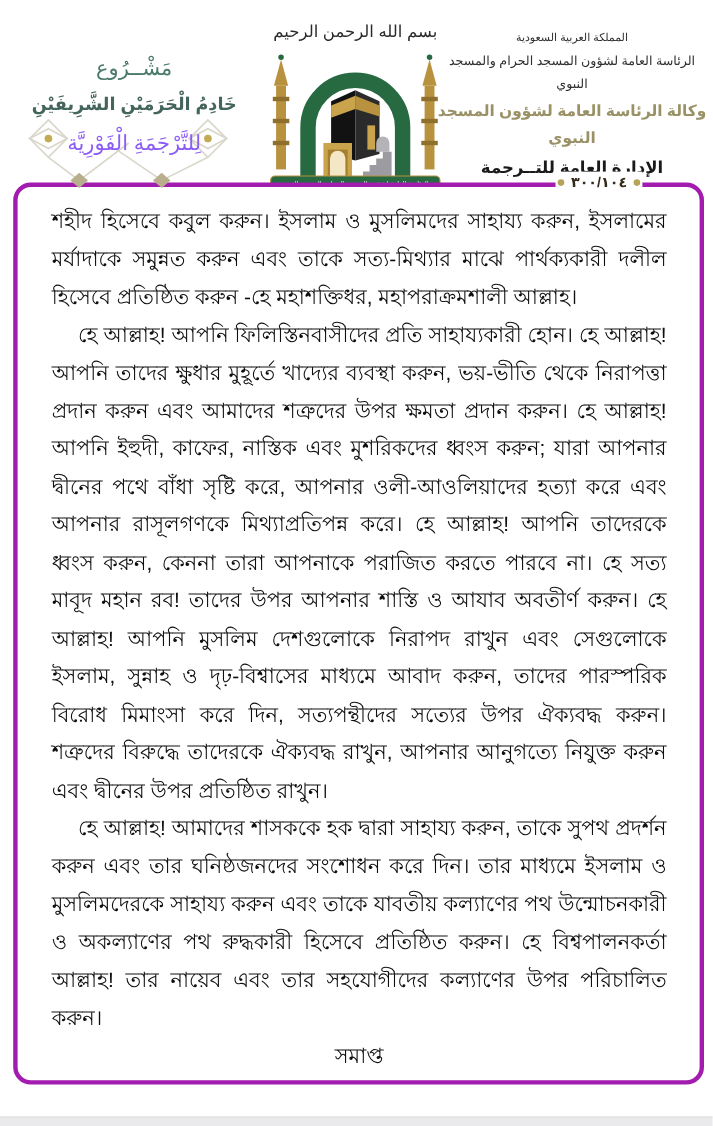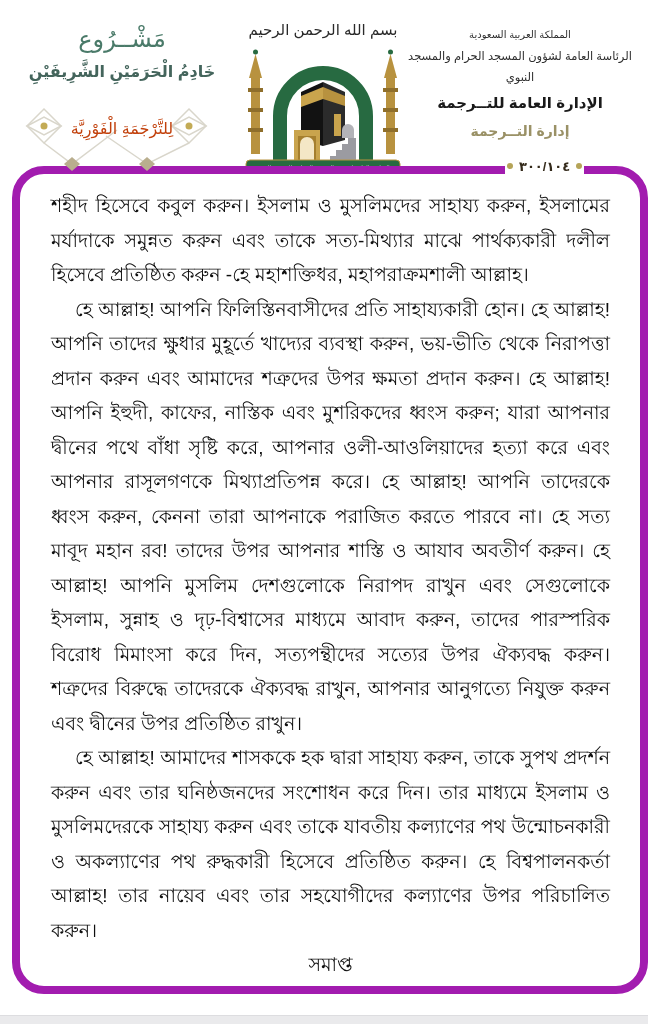--- a/index.html
+++ b/index.html
@@ -1,23 +1,23 @@
 <!DOCTYPE html>
 <html lang="bn"><head>
 <meta charset="utf-8">
 <style>
   html,body{margin:0;padding:0;background:#ffffff;}
   body{font-family:"Liberation Sans","DejaVu Sans",sans-serif;}
   .page{position:relative;width:648px;height:1024px;background:#ffffff;overflow:hidden;}
 
   
   .logo-left{position:absolute;left:16px;top:26px;width:212px;text-align:center;z-index:2;}
-  .logo-line1{font-size:24px;color:#4a7a69;line-height:26px;}
+  .logo-line1{font-size:19px;color:#4a7a69;line-height:26px;margin-top:24px;}
   .logo-line2{font-size:16px;font-weight:bold;color:#44655c;line-height:40px;letter-spacing:1px;}
-  .logo-line3{font-size:16px;color:#c2410c;line-height:30px;margin-top:22px;}
+  .logo-line3{font-size:19px;color:#8b5cf6;line-height:30px;}
   .logo-pattern{position:absolute;left:14px;top:96px;z-index:1;}
 
   
   .emblem{position:absolute;left:238px;top:18px;width:170px;text-align:center;}
   .bismillah{font-size:15px;color:#2a2a2a;line-height:24px;white-space:nowrap;}
   .emblem-art{position:relative;width:170px;height:132px;margin-top:2px;}
   .emblem-banner-text{position:absolute;left:12px;bottom:1px;width:146px;height:14px;
       font-size:6px;color:#ffffff;line-height:14px;overflow:hidden;white-space:nowrap;text-align:center;}
 
   
@@ -29,21 +29,21 @@
   .org-line5{font-size:14px;color:#9a9166;font-weight:bold;line-height:26px;}
 
   
   .ref-badge{position:absolute;top:156px;left:505px;height:20px;z-index:3;background:#ffffff;
       display:flex;align-items:center;gap:6px;padding:0 2px;}
   .gold-dot{width:6px;height:6px;border-radius:50%;background:#b5a458;flex:0 0 auto;}
   .ref-number{font-size:13px;color:#33291a;font-weight:bold;letter-spacing:1px;}
 
   
   .doc-box{position:absolute;left:12px;top:166px;width:620px;height:812px;
-      border:8px solid #a21caf;border-radius:32px;background:#ffffff;z-index:0;}
+      border:4px solid #a21caf;border-radius:16px;background:#ffffff;z-index:0;}
   .doc-text{padding:15px 30px 0 31px;font-size:19px;line-height:34.5px;
       text-align:justify;color:#0e0e0e;}
   .doc-text p{margin:0;}
   .doc-text p.indent{text-indent:24px;}
   .closing{text-align:center;text-indent:0 !important;}
 
   
   .footer-strip{position:absolute;left:0;bottom:0;width:648px;height:8px;
       background:#eaeaec;border-top:1px solid #dddde0;}
 </style>
@@ -120,20 +120,21 @@
 
         <rect x="8" y="116" width="154" height="16" rx="4" fill="#276a41" stroke="#b8923f" stroke-width="1"></rect>
       </svg>
       <div class="emblem-banner-text" dir="rtl">الرئاسة العامة لشؤون المسجد الحرام والمسجد النبوي</div>
     </div>
   </div>
 
   <div class="org-block" dir="rtl">
     <div class="org-line1">المملكة العربية السعودية</div>
     <div class="org-line2">الرئاسة العامة لشؤون المسجد الحرام والمسجد النبوي</div>
+    <div class="org-line3">وكالة الرئاسة العامة لشؤون المسجد النبوي</div>
     <div class="org-line4">الإدارة العامة للتــرجمة</div>
     <div class="org-line5">إدارة التــرجمة</div>
   </div>
 
   <div class="ref-badge">
     <span class="gold-dot"></span>
     <span class="ref-number" dir="rtl">٣٠٠/١٠٤</span>
     <span class="gold-dot"></span>
   </div>
 

